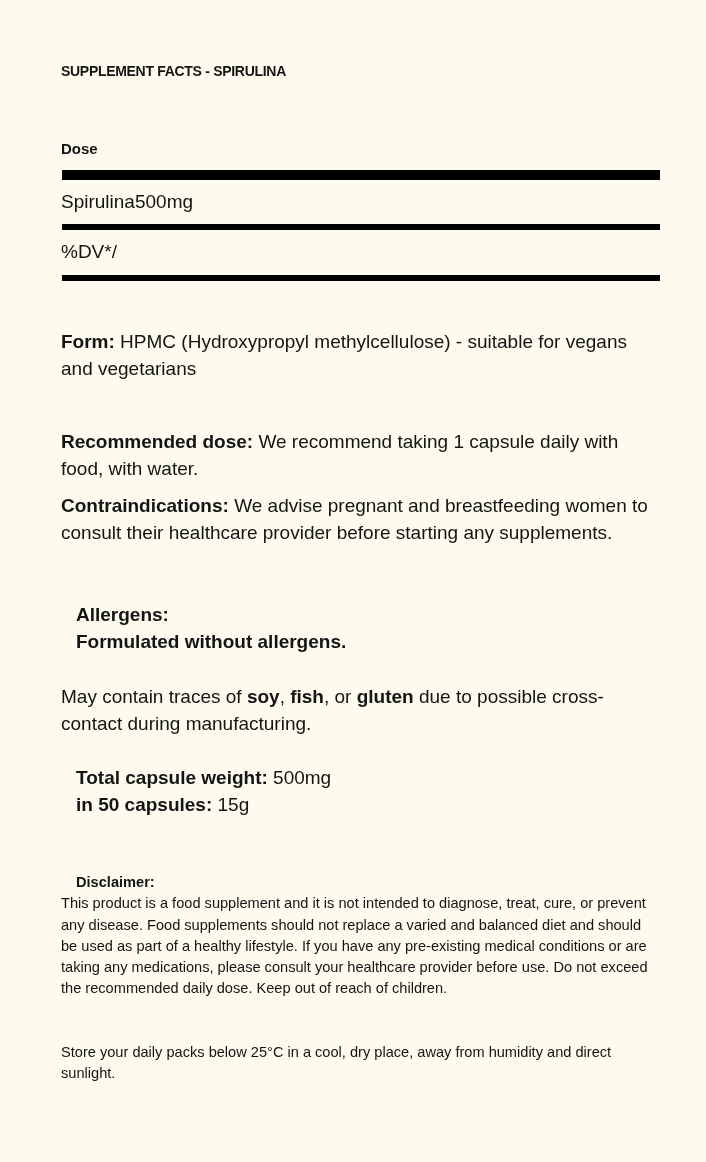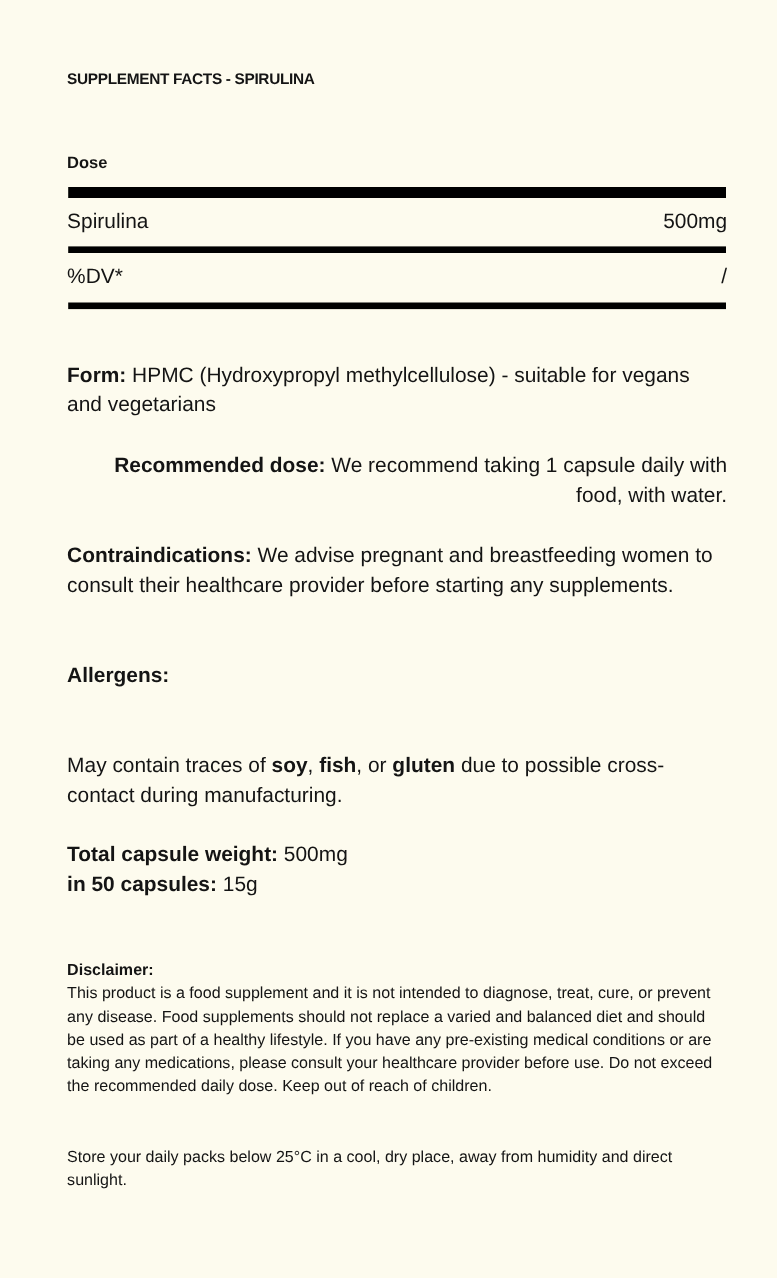--- a/index.html
+++ b/index.html
@@ -44,21 +44,21 @@
       width: 598px;
       background: #000;
     }
     .rule.thick { height: 10px; }
     .rule.mid { height: 6px; }
     .row {
       position: absolute;
       left: 0;
       width: 600px;
       display: flex;
-      justify-content: space-between;
+      justify-content: flex-start;
       font-size: 19px;
       line-height: 24px;
     }
     .section {
       position: absolute;
       left: 0;
       width: 600px;
       font-size: 19px;
       line-height: 27px;
       margin: 0;
@@ -66,21 +66,21 @@
     .section b { font-weight: bold; }
     .small {
       position: absolute;
       left: 0;
       width: 600px;
       font-size: 14.6px;
       line-height: 21.3px;
       margin: 0;
     }
     .small b { font-weight: bold; }
-    .line { display: block; }
+    .line { display: block; margin-left: 15px; }
   </style>
 </head>
 <body>
 
 <div class="page">
 
   <h1 class="title">SUPPLEMENT FACTS - SPIRULINA</h1>
 
   <div class="dose-head">Dose</div>
 
@@ -98,32 +98,33 @@
     <span>/</span>
   </div>
 
   <div class="rule mid" style="top:275px;"></div>
 
   <p class="section" style="top:328px;">
     <b>Form:</b>
     <span>HPMC (Hydroxypropyl methylcellulose) - suitable for vegans and vegetarians</span>
   </p>
 
-  <p class="section" style="top:410px;text-align:right;">
+  <p class="section" style="top:428px;">
     <b>Recommended dose:</b>
     <span>We recommend taking 1 capsule daily with food, with water.</span>
   </p>
 
   <p class="section" style="top:492px;">
     <b>Contraindications:</b>
     <span>We advise pregnant and breastfeeding women to consult their healthcare provider before starting any supplements.</span>
   </p>
 
   <p class="section" style="top:601px;">
     <b class="line">Allergens:</b>
+    <b class="line">Formulated without allergens.</b>
   </p>
 
   <p class="section" style="top:683px;">
     <span>May contain traces of</span>
     <b>soy</b><span>,</span>
     <b>fish</b><span>, or</span>
     <b>gluten</b>
     <span>due to possible cross-contact during manufacturing.</span>
   </p>
 

